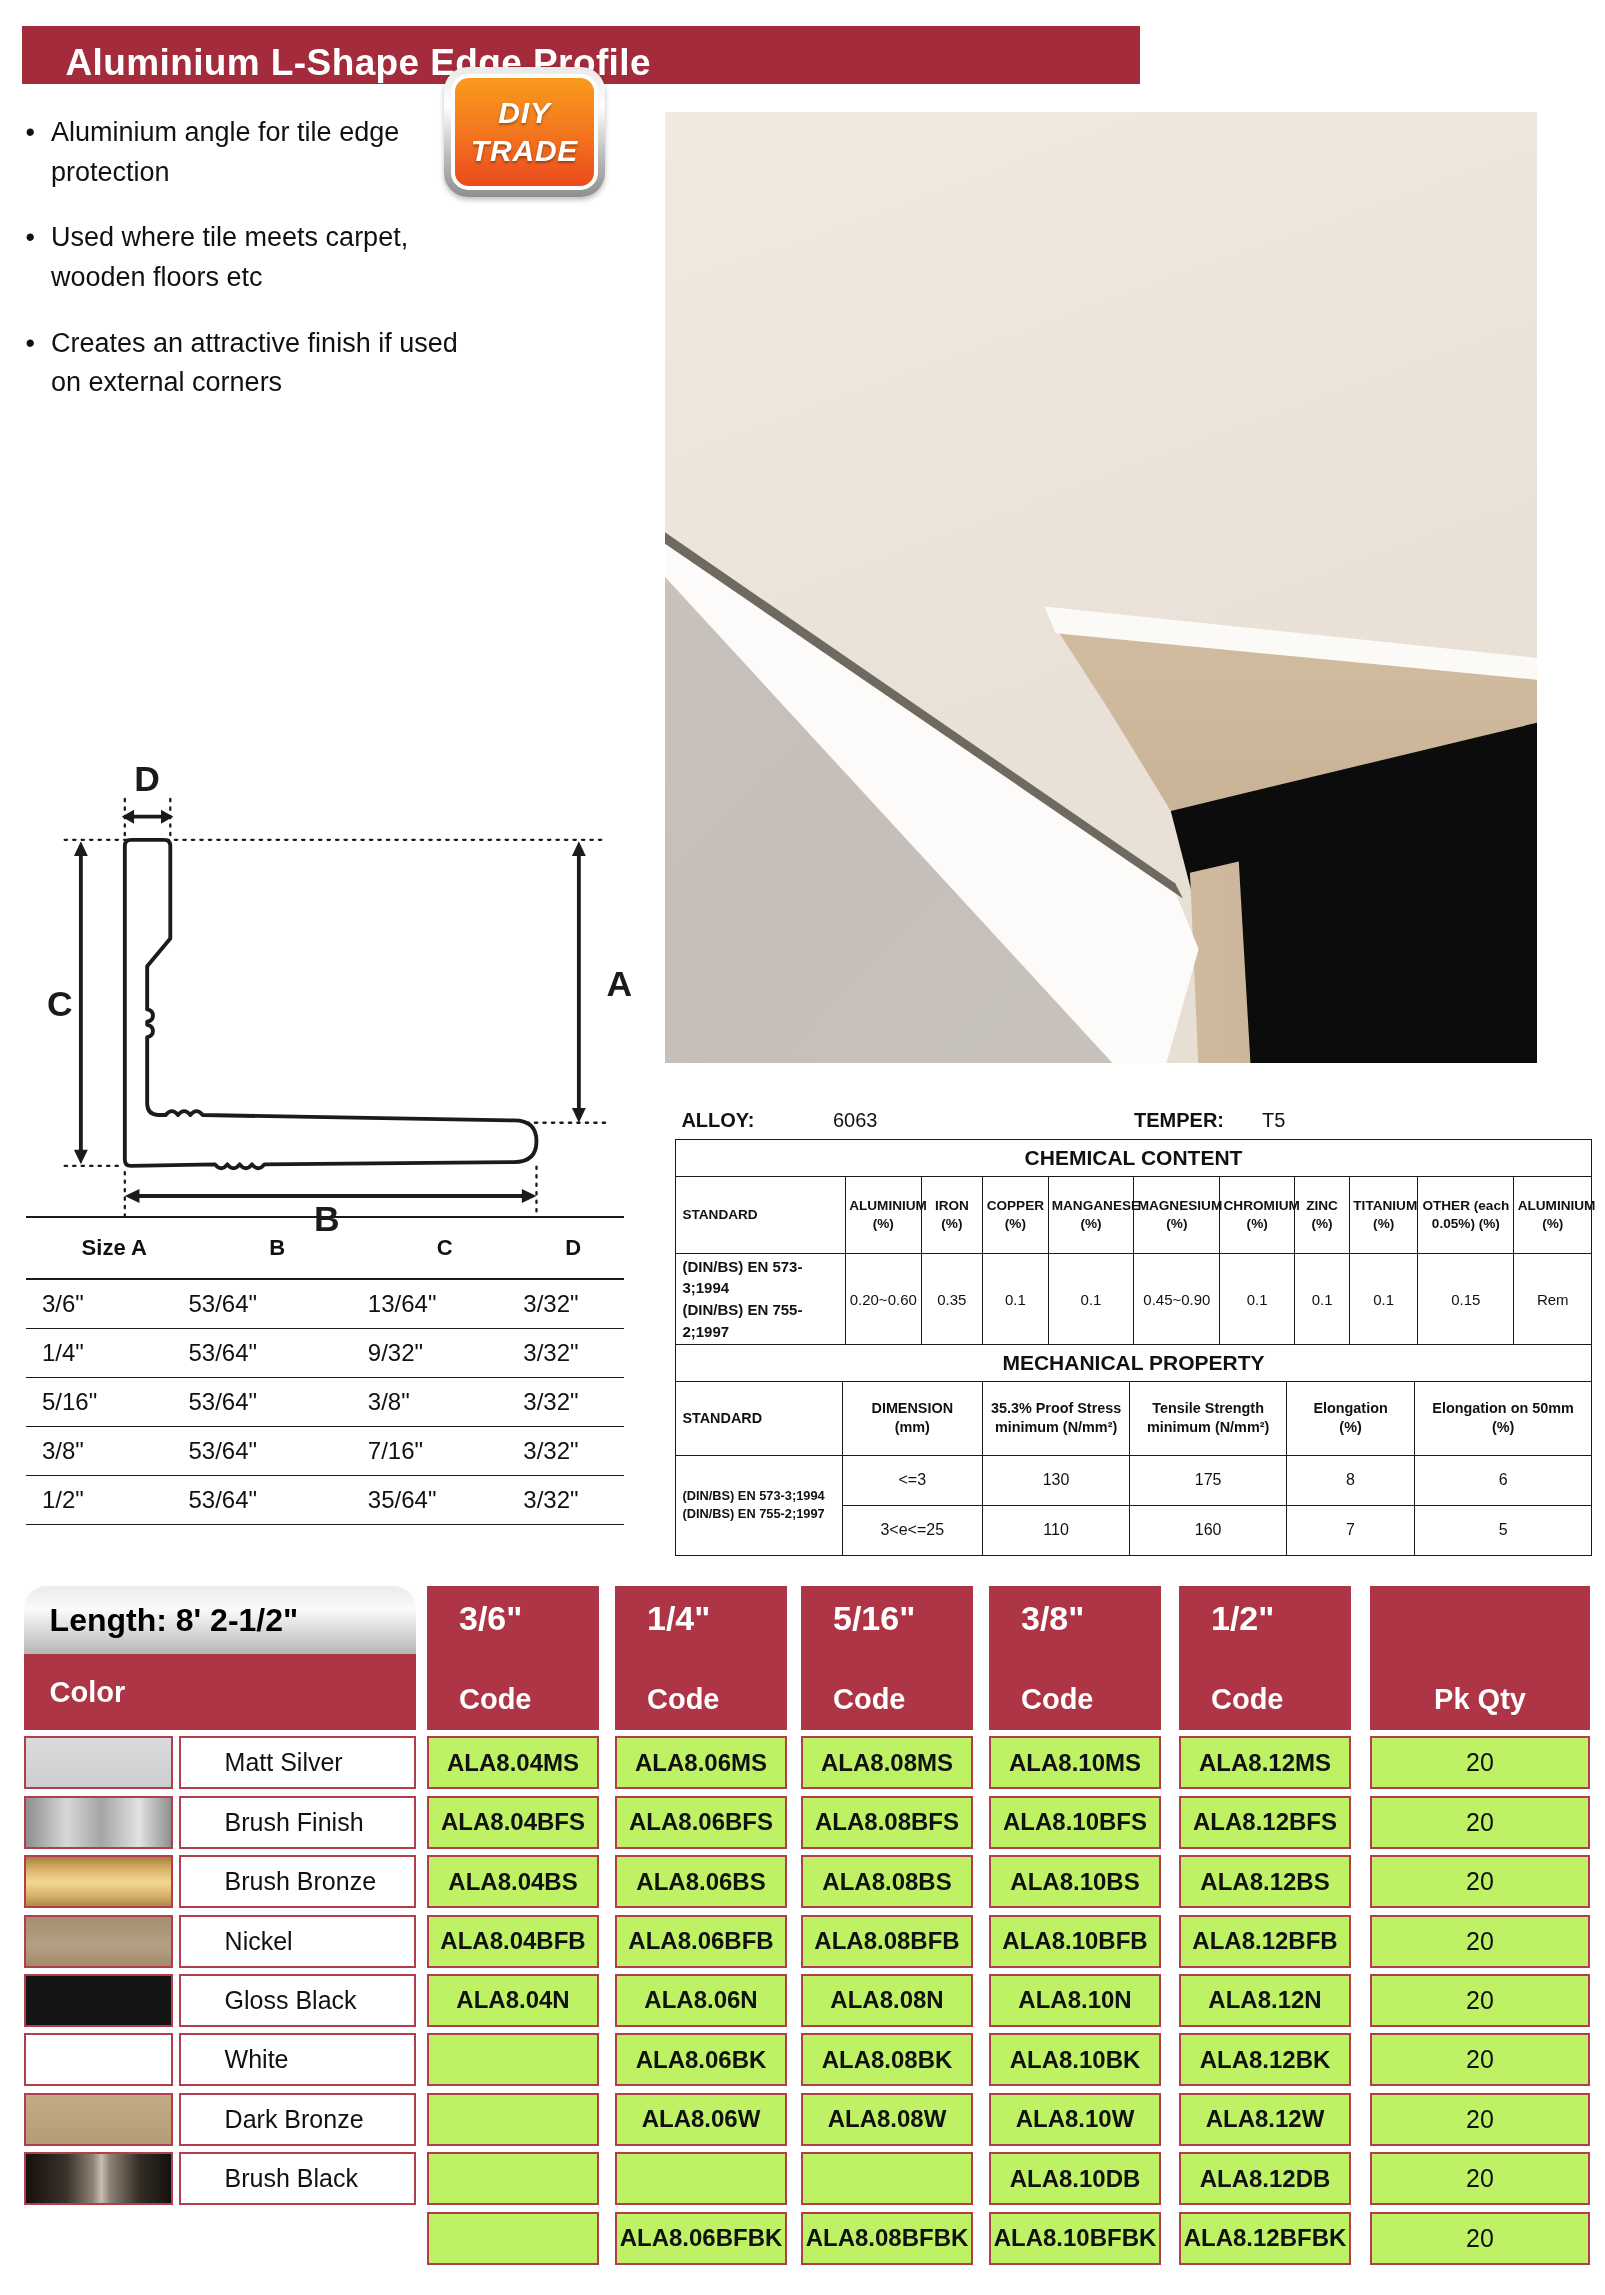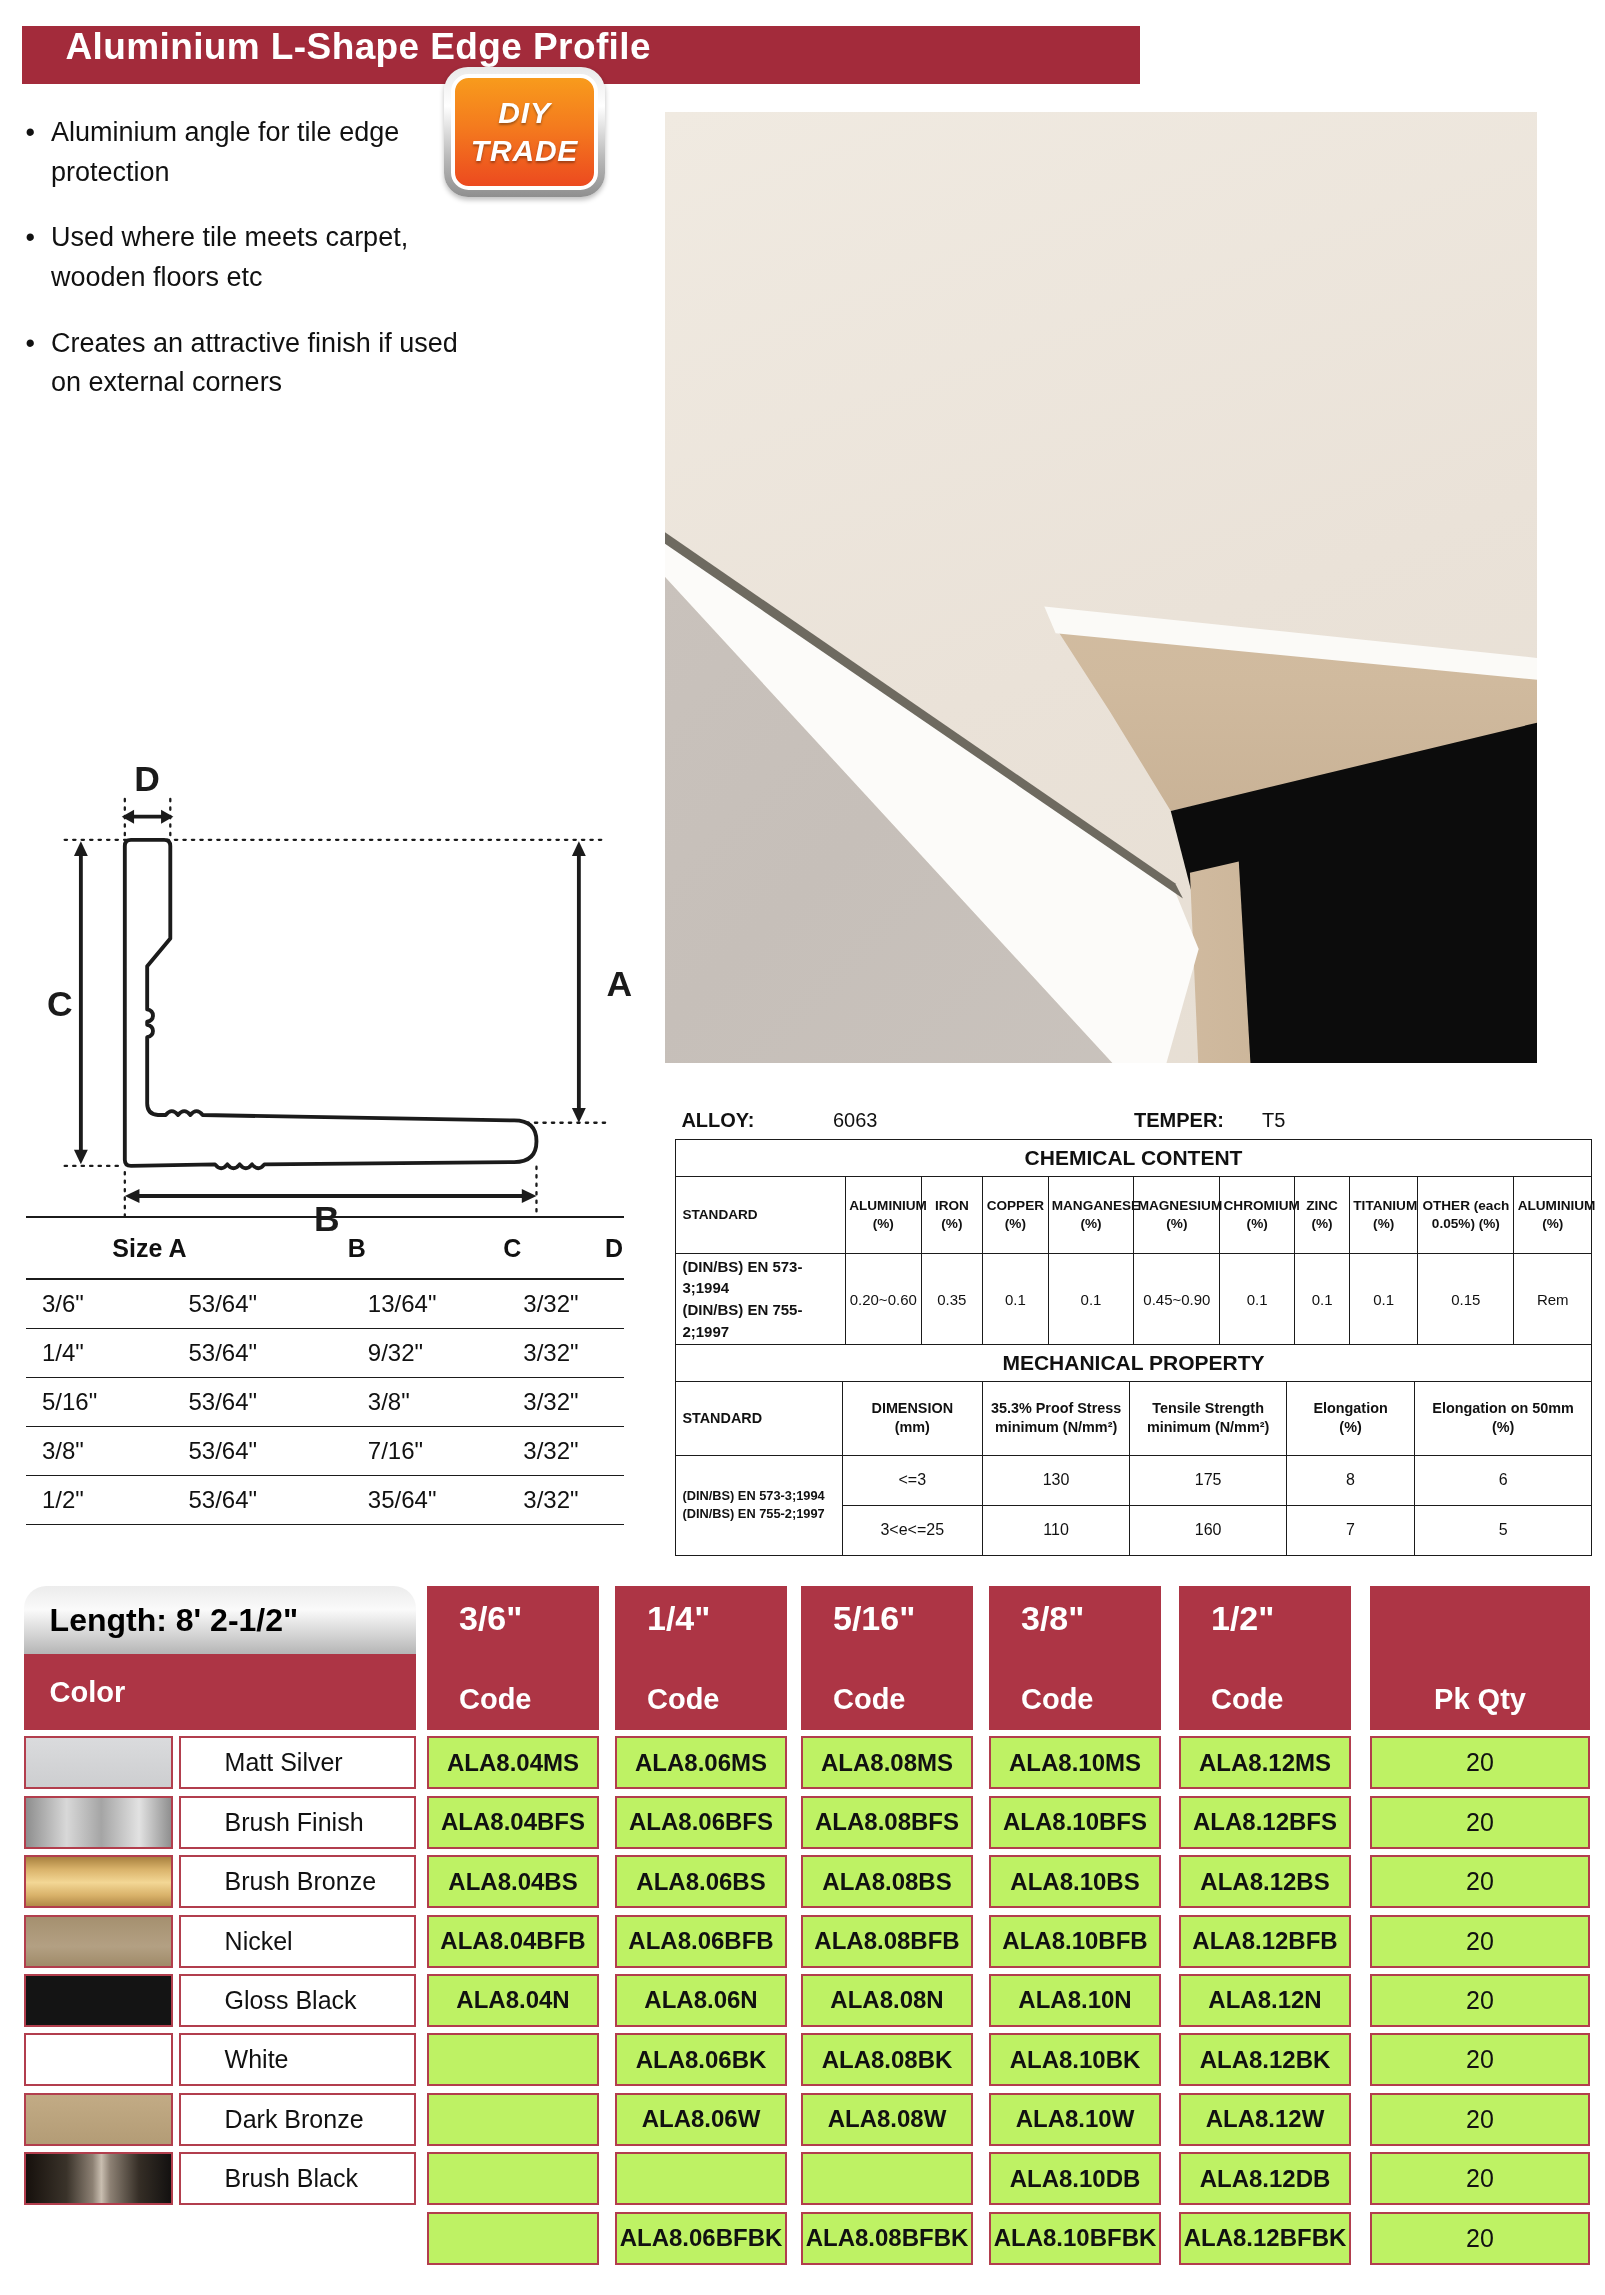--- a/index.html
+++ b/index.html
@@ -1,21 +1,21 @@
 <!DOCTYPE html>
 <html style="font-size:12.8px"><head>
 <meta charset="utf-8">
 <style>
   html,body{margin:0;padding:0;background:#ffffff;}
   .page{position:relative;width:1605px;height:2295px;background:#fff;
         font-family:"Liberation Sans", sans-serif;color:#111;overflow:hidden;}
 
   
   .title-bar{position:absolute;left:22.4px;top:26px;width:1118px;height:58px;
-             background:#A32B3B;display:flex;align-items:flex-start;}
+             background:#A32B3B;display:flex;align-items:flex-end;}
   .title-bar span{color:#fff;font-size:37px;font-weight:bold;padding-left:43px;letter-spacing:0.4px;}
 
   
   .badge{position:absolute;left:444px;top:67px;width:161px;height:130px;
          border-radius:24px;background:linear-gradient(180deg,#e9e9e9 0%,#ffffff 30%,#b9b9b9 70%,#8f8f8f 100%);
          box-shadow:0 2.4px 4.8px rgba(0,0,0,.25);}
   .badge-inner{position:absolute;left:7.2px;top:7.2px;right:7.2px;bottom:7.2px;border-radius:17.6px;
                border:4px solid #ffffff;box-sizing:border-box;
                background:linear-gradient(180deg,#F89B1C 0%,#F47B1E 45%,#EC4A1F 100%);
                display:flex;flex-direction:column;align-items:center;justify-content:center;gap:8px;}
@@ -49,21 +49,21 @@
   
   .diagram{position:absolute;left:30px;top:755px;width:609px;height:478px;}
   .diagram .outline{fill:#fff;stroke:#1b1b1b;stroke-width:5;stroke-linejoin:round;}
   .diagram .dotted{fill:none;stroke:#1b1b1b;stroke-width:3;stroke-dasharray:3 8;stroke-linecap:round;}
   .diagram .dim{stroke:#1b1b1b;stroke-width:5;}
   .diagram .head{fill:#1b1b1b;stroke:none;}
   .diagram text{font-family:"Liberation Sans",sans-serif;font-size:46px;font-weight:bold;fill:#1b1b1b;}
 
   
   .size-table{position:absolute;left:26px;top:1216px;width:598px;border-collapse:collapse;}
-  .size-table th{font-size:25px;font-weight:bold;text-align:right;height:58px;
+  .size-table th{font-size:22px;font-weight:bold;text-align:center;height:58px;
                  border-top:2.4px solid #1b1b1b;border-bottom:2.4px solid #1b1b1b;}
   .size-table td{font-size:24px;height:46px;border-bottom:1.6px solid #1b1b1b;}
   .size-table th:first-child,.size-table td:first-child{padding-left:16px;width:27%;}
   .size-table th:nth-child(2),.size-table td:nth-child(2){width:30%;}
   .size-table th:nth-child(3),.size-table td:nth-child(3){width:26%;}
   .size-table th:nth-child(4),.size-table td:nth-child(4){width:17%;}
 
   
   .spec{position:absolute;left:675px;top:1109px;width:1046px;}
   .alloy-row{position:relative;height:30px;font-size:20px;}

